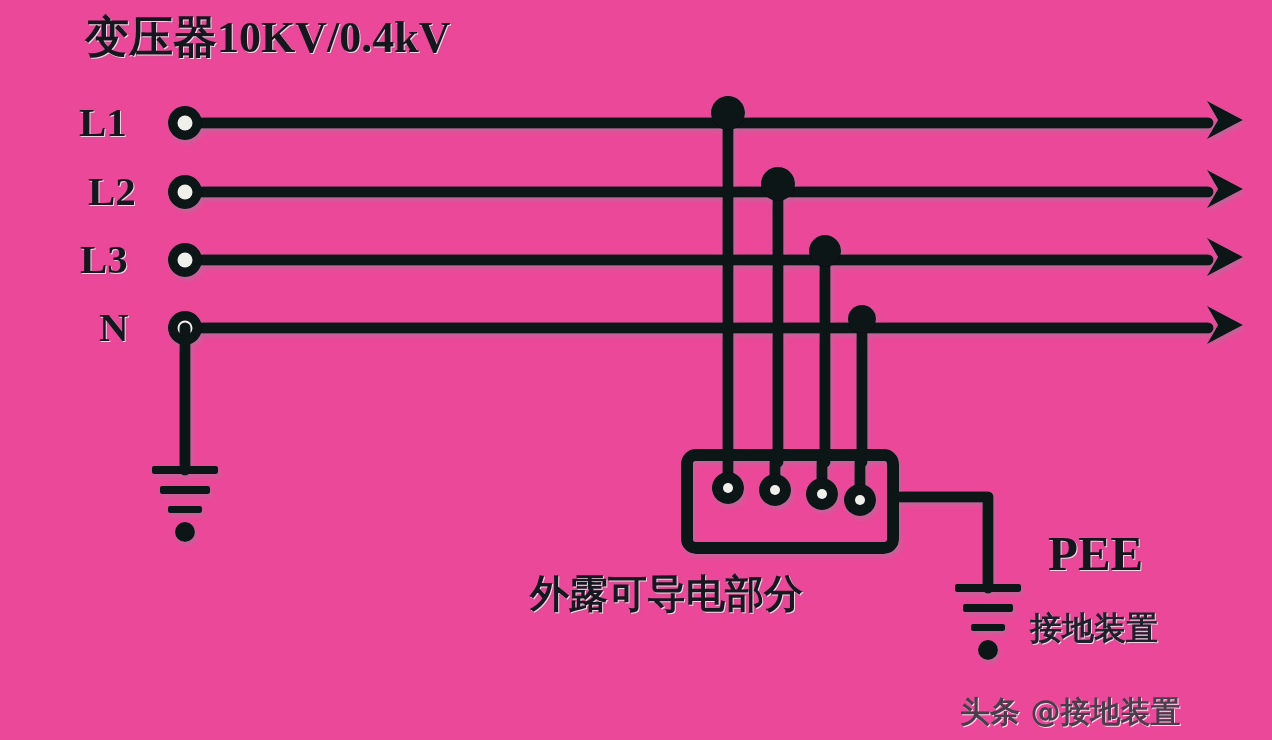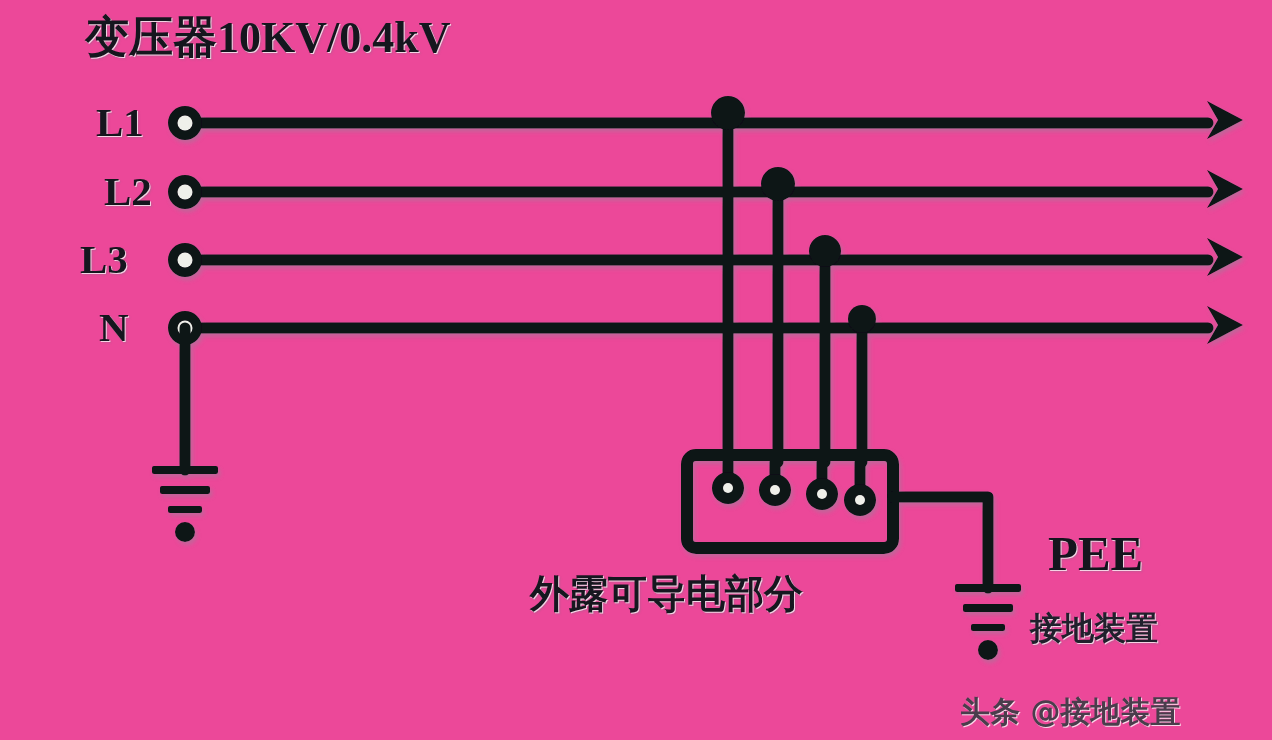--- a/index.html
+++ b/index.html
@@ -162,22 +162,22 @@
       </g>
       <g stroke="none">
         <use href="#groundsym" transform="translate(988,588)"></use>
       </g>
 
     </g>
   </svg>
 
   <div class="lbl title-label" style="left:85px; top:16px;">变压器10KV/0.4kV</div>
 
-  <div class="lbl phase-label" style="left:96px; top:102px;">L1</div>
-  <div class="lbl phase-label" style="left:104px; top:171px;">L2</div>
+  <div class="lbl phase-label" style="left:79px; top:102px;">L1</div>
+  <div class="lbl phase-label" style="left:88px; top:171px;">L2</div>
   <div class="lbl phase-label" style="left:80px; top:239px;">L3</div>
   <div class="lbl phase-label" style="left:99px; top:307px;">N</div>
 
 
   <div class="lbl cn-label" style="left:530px; top:574px;">外露可导电部分</div>
 
   <div class="lbl pee-label" style="left:1048px; top:529px;">PEE</div>
 
   <div class="lbl cn-small" style="left:1030px; top:612px;">接地装置</div>
 

